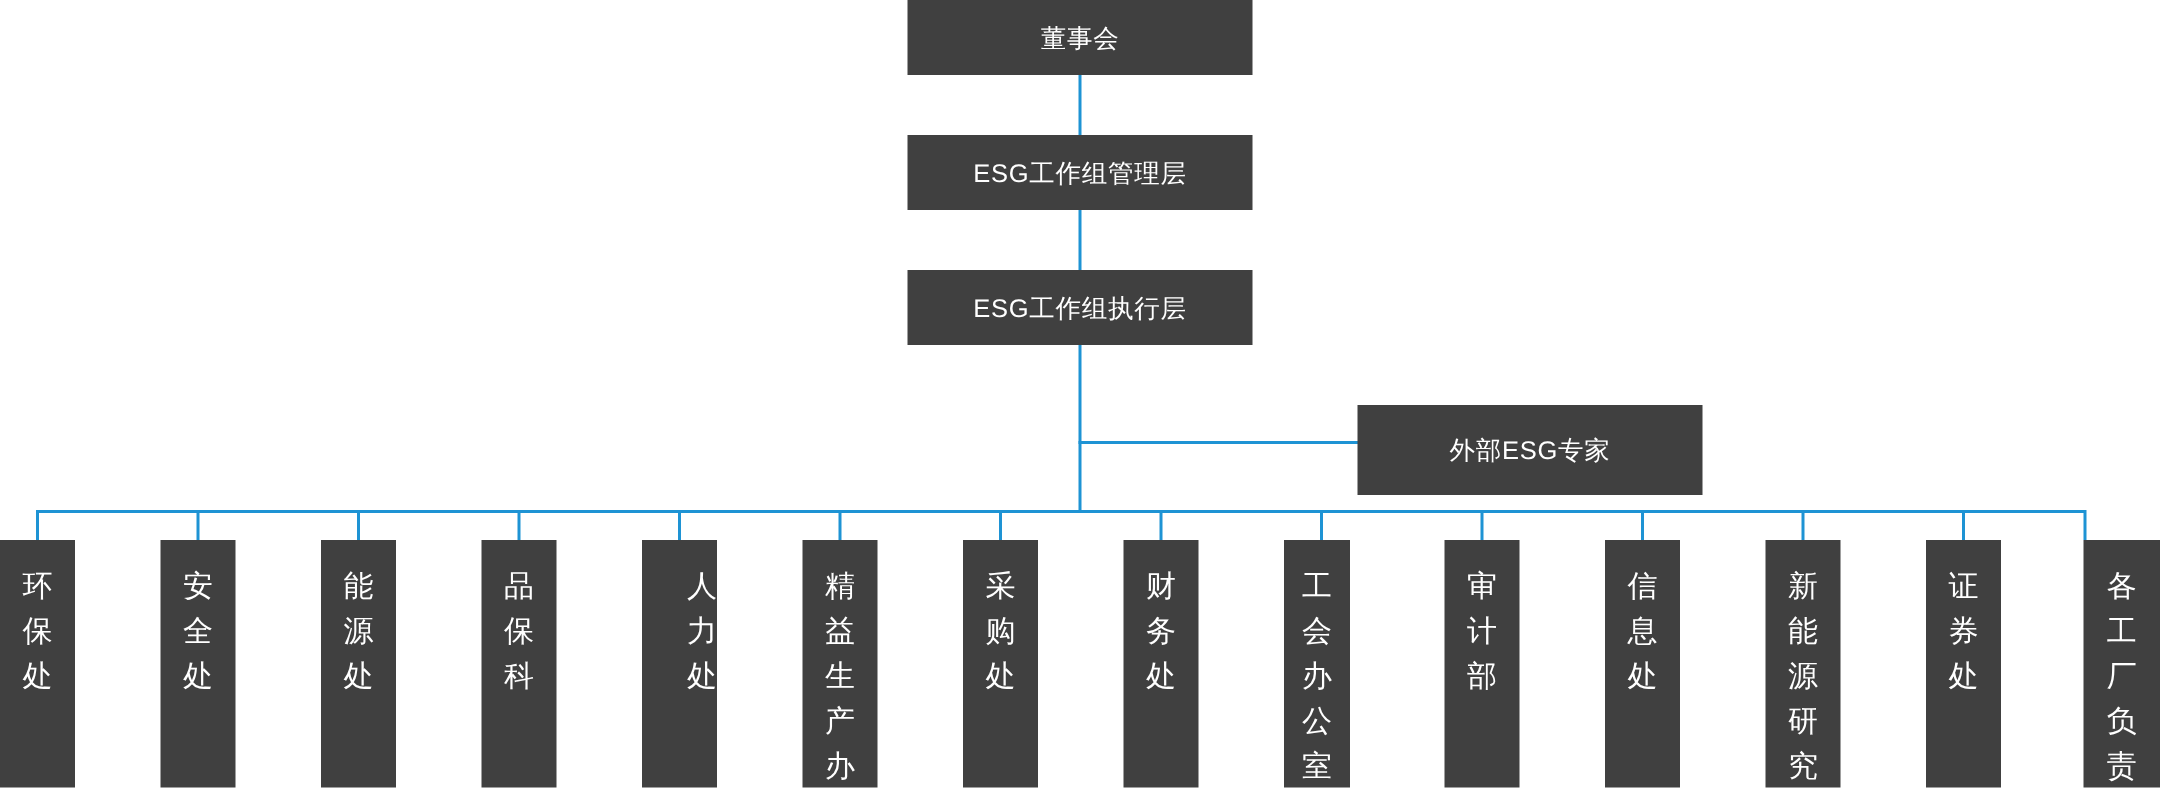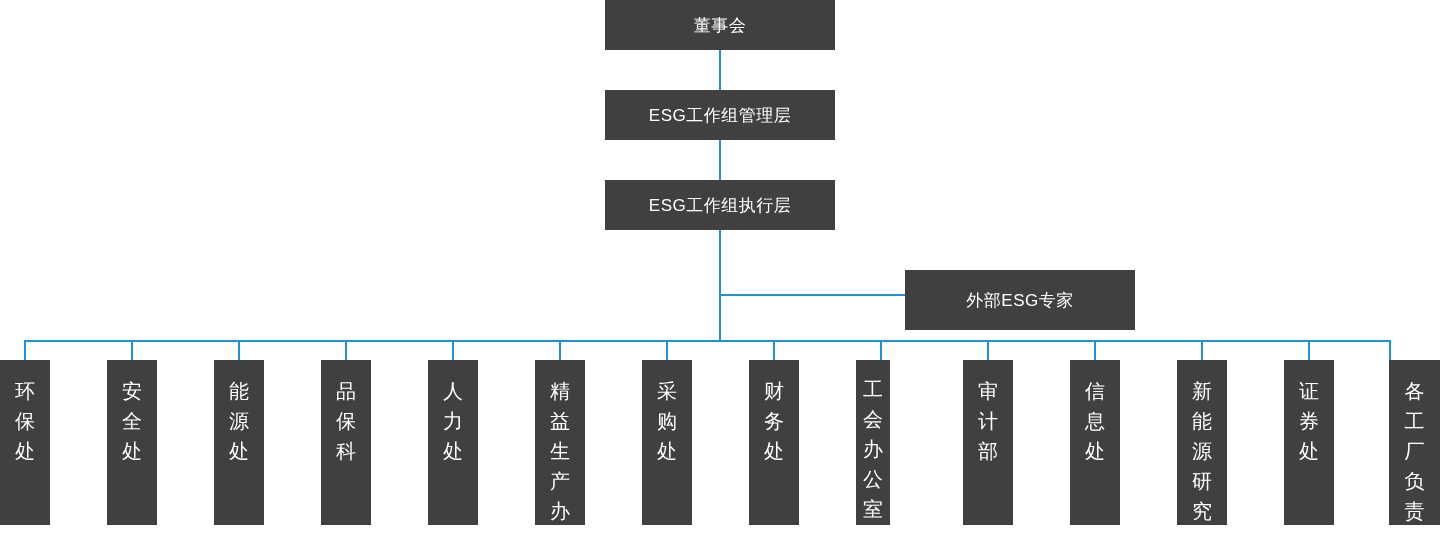--- a/index.html
+++ b/index.html
@@ -110,37 +110,37 @@
   </div>
 
   <div class="node vert" style="left:214px; top:360px; width:50px; height:165px;">
     <span class="label">能源处</span>
   </div>
 
   <div class="node vert" style="left:321px; top:360px; width:50px; height:165px;">
     <span class="label">品保科</span>
   </div>
 
-  <div class="node vert" style="left:428px; top:360px; width:50px; height:165px;">
+  <div class="node vert" style="left:428px; top:360px; width:50px; height:165px;justify-content:flex-end;">
     <span class="label">人力处</span>
   </div>
 
   <div class="node vert" style="left:535px; top:360px; width:50px; height:165px;">
     <span class="label">精益生产办</span>
   </div>
 
   <div class="node vert" style="left:642px; top:360px; width:50px; height:165px;font-family:Liberation Serif, serif;">
     <span class="label">采购处</span>
   </div>
 
   <div class="node vert" style="left:749px; top:360px; width:50px; height:165px;">
     <span class="label">财务处</span>
   </div>
 
-  <div class="node vert" style="left:856px; top:360px; width:34px; height:165px;font-family:Liberation Mono, monospace;">
+  <div class="node vert" style="left:856px; top:360px; width:44px; height:165px;">
     <span class="label">工会办公室</span>
   </div>
 
   <div class="node vert" style="left:963px; top:360px; width:50px; height:165px;">
     <span class="label">审计部</span>
   </div>
 
   <div class="node vert" style="left:1070px; top:360px; width:50px; height:165px;">
     <span class="label">信息处</span>
   </div>

